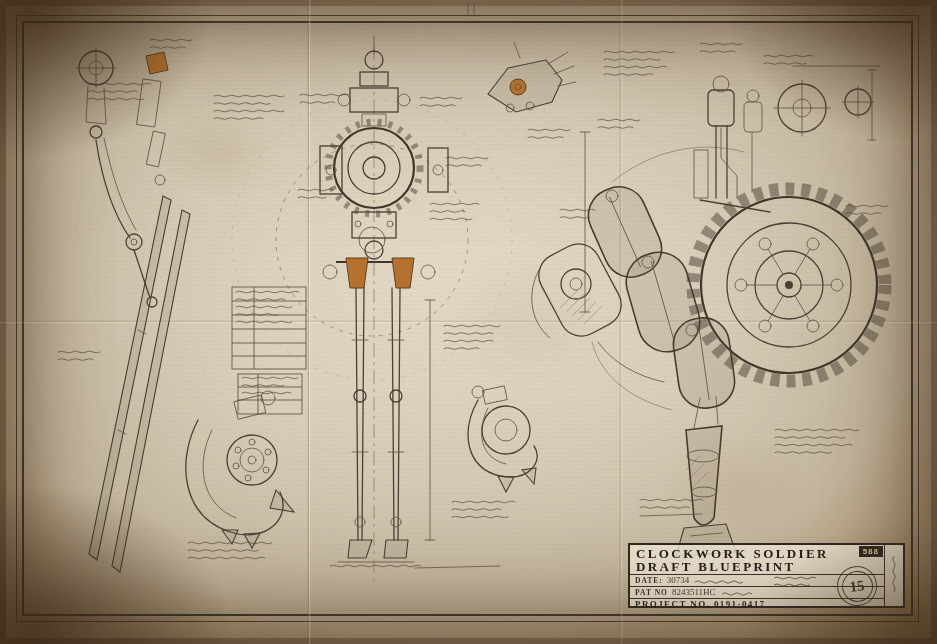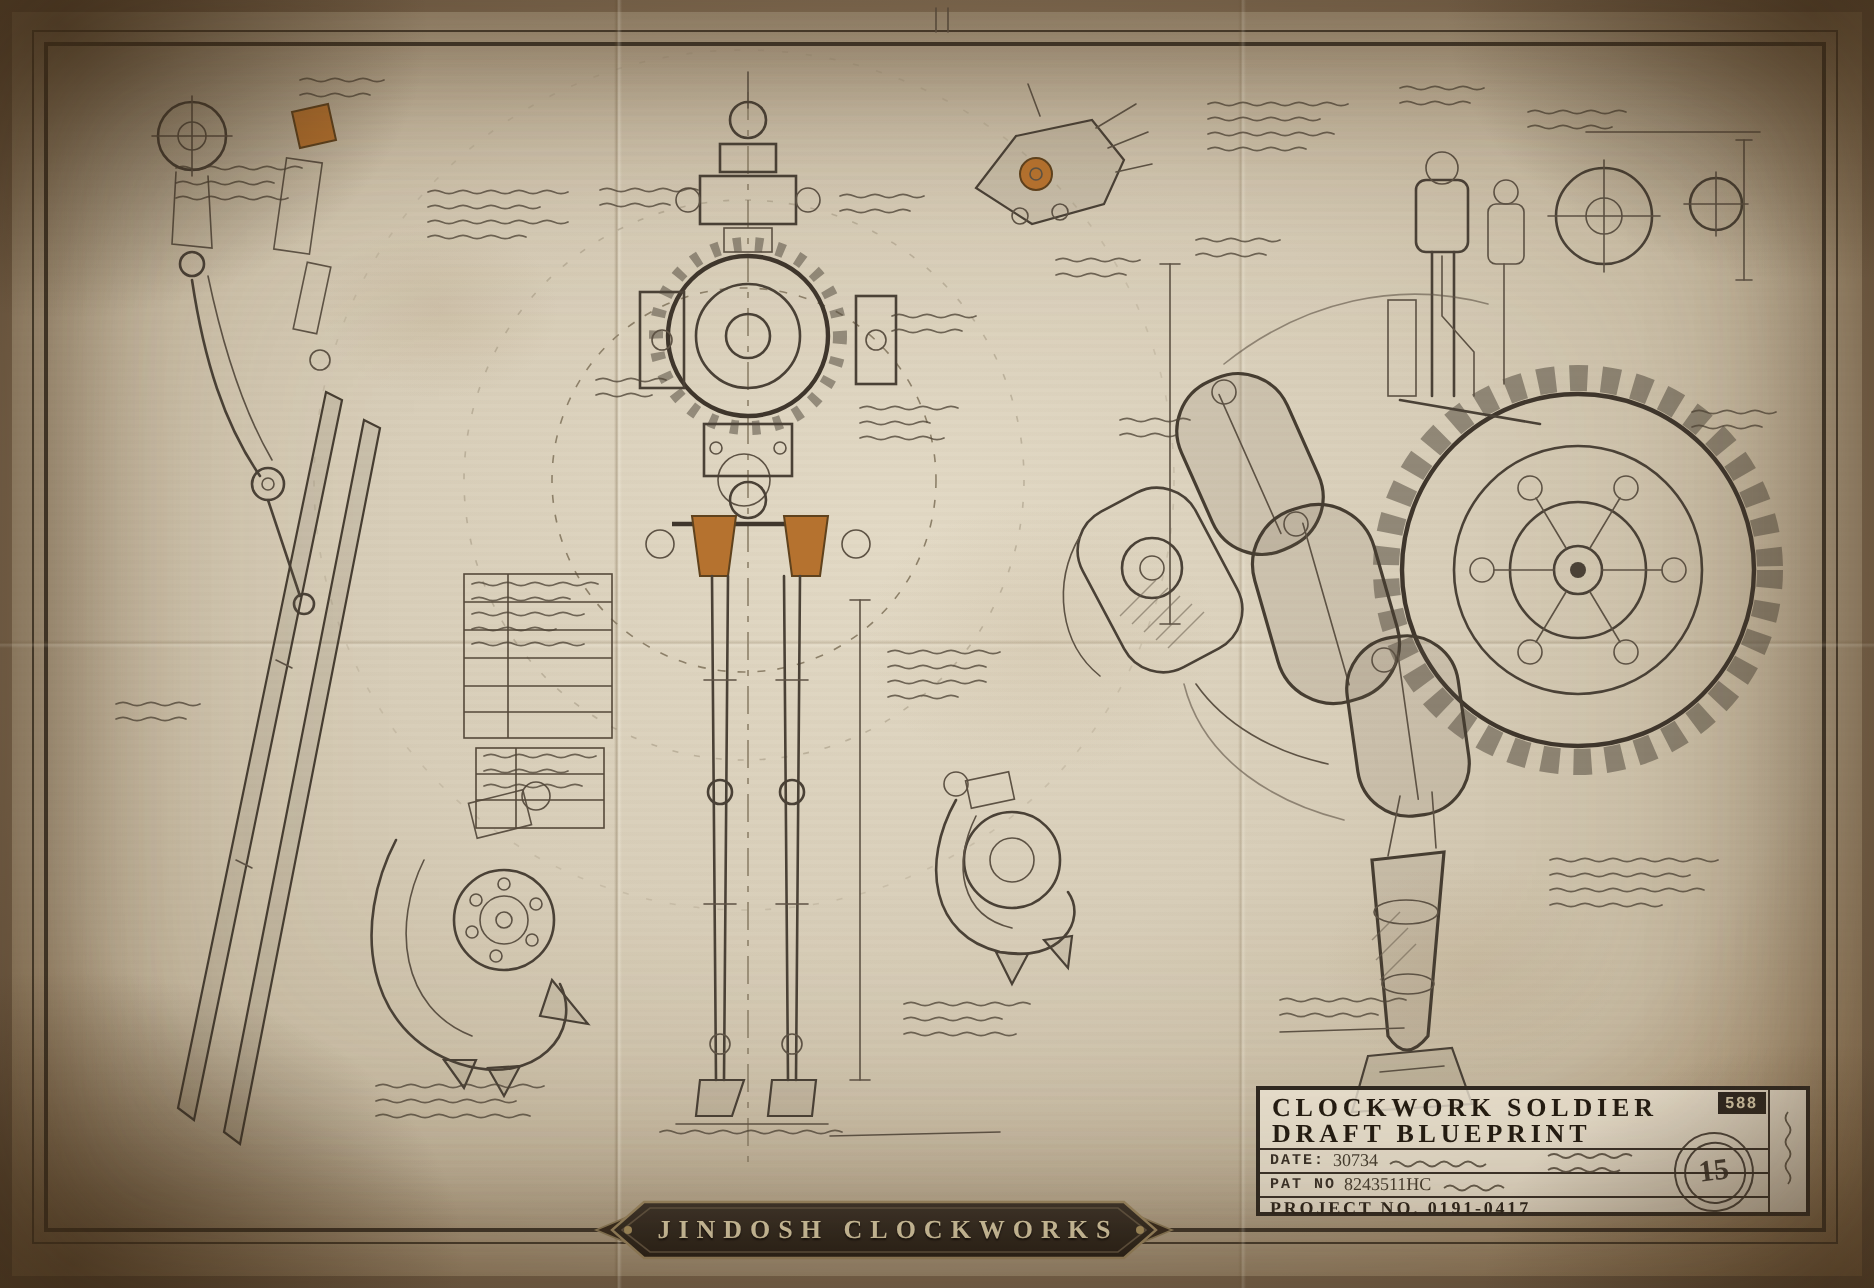--- a/index.html
+++ b/index.html
@@ -48,21 +48,21 @@
   .scrib path{stroke:#4f4537;stroke-width:.85;fill:none;opacity:.78;stroke-linecap:round;}
   .hand-squig{stroke:#4f4537;stroke-width:.9;fill:none;opacity:.85;}
 
   .titleblock{position:absolute;left:628px;top:543px;width:277px;height:65px;
     border:2px solid #2f2820;background:rgba(238,231,214,.78);box-sizing:border-box;}
   .tb-head{padding:2px 6px 0 6px;color:#241c12;}
   .tb-head .l1,.tb-head .l2{font-size:13px;line-height:13px;font-weight:bold;letter-spacing:2.4px;white-space:nowrap;}
   .tb-rows{position:absolute;left:0;right:18px;top:29px;bottom:0;font-family:"Liberation Serif",serif;}
   .tb-row{display:flex;align-items:center;gap:4px;border-top:1px solid #3a3128;height:12px;padding:0 0 0 5px;box-sizing:border-box;}
   .tb-row.project{height:11px;}
-  .tb-label{font-size:7.5px;letter-spacing:1px;color:#3a3128;font-weight:bold;white-space:nowrap;font-family:Liberation Mono, monospace;}
+  .tb-label{font-size:7.5px;letter-spacing:1px;color:#3a3128;font-weight:bold;white-space:nowrap;}
   .tb-hand{font-size:9px;color:#453c2f;line-height:9px;white-space:nowrap;}
   .tb-project{font-size:9px;font-weight:bold;letter-spacing:1.4px;color:#2c241b;white-space:nowrap;}
   .tb-note{margin-left:auto;margin-right:62px;display:flex;flex-direction:column;gap:2px;}
   .tb-strip{position:absolute;right:0;top:0;bottom:0;width:18px;border-left:1.5px solid #3a3128;
     display:flex;align-items:center;justify-content:center;}
   .tb-badge{position:absolute;top:1px;right:20px;background:#2f2820;color:#d8ccab;
     font-family:"Liberation Sans",sans-serif;font-size:8px;font-weight:bold;letter-spacing:1px;
     padding:1px 4px;line-height:9px;}
   .stamp{position:absolute;right:26px;top:21px;width:38px;height:38px;border-radius:50%;
     border:1.6px solid #3a3128;display:flex;align-items:center;justify-content:center;
@@ -418,36 +418,19 @@
     <div class="tb-strip">
       <svg width="10" height="44">
           <path class="hand-squig" d="M5 2 q-2.5 3 0 6 q2.5 3 0 6 q-2.5 3 0 6 q2.5 3 0 6 q-2.5 3 0 6 q2.5 3 0 6"></path>
         </svg>
     </div>
     <div class="stamp">
       <div class="stamp-inner">15</div>
     </div>
   </div>
 
-  <div class="banner">
-    <svg viewBox="0 0 292 34">
-      <defs>
-        <linearGradient id="bg1" x1="0" y1="0" x2="0" y2="1">
-          <stop offset="0" stop-color="#3c332a"></stop>
-          <stop offset="1" stop-color="#221b13"></stop>
-        </linearGradient>
-      </defs>
-      <polygon points="2,17 26,7 26,27" fill="#35291c" stroke="#8b7a58" stroke-width=".8"></polygon>
-      <polygon points="290,17 266,7 266,27" fill="#35291c" stroke="#8b7a58" stroke-width=".8"></polygon>
-      <polygon points="26,3 266,3 282,17 266,31 26,31 10,17" fill="url(#bg1)" stroke="#9a8660" stroke-width="1.2"></polygon>
-      <polygon points="29,6 263,6 277,17 263,28 29,28 15,17" fill="none" stroke="#5f5240" stroke-width=".8"></polygon>
-      <circle cx="18" cy="17" r="2" fill="#a6905f"></circle>
-      <circle cx="274" cy="17" r="2" fill="#a6905f"></circle>
-    </svg>
-    <span class="banner-text">JINDOSH CLOCKWORKS</span>
-  </div>
 
   <div class="cs tl"></div>
   <div class="cs tr"></div>
   <div class="cs bl"></div>
   <div class="cs br"></div>
   <div class="vignette"></div>
 </div>
 
 </body></html>

